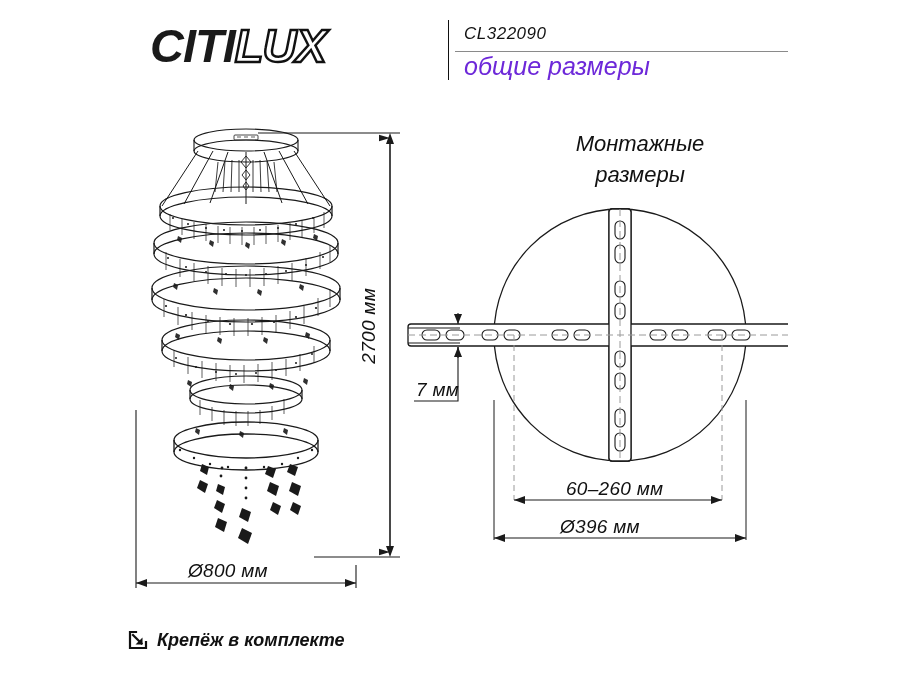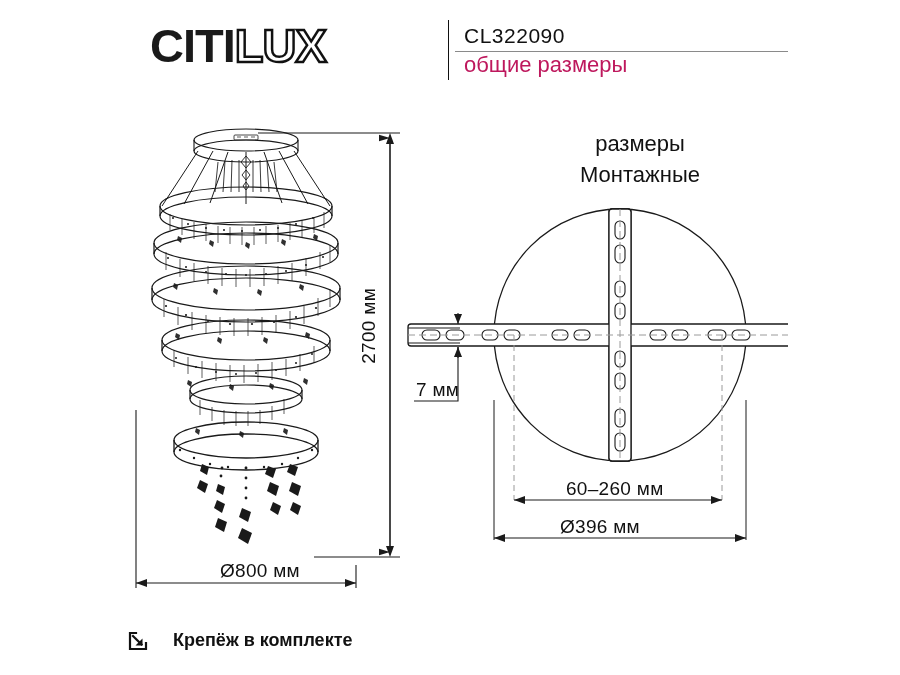--- a/index.html
+++ b/index.html
@@ -10,20 +10,21 @@
   body {
     font-family: "Liberation Sans", sans-serif;
     color: #1a1a1a;
   }
   #sheet {
     position: relative;
     width: 788px;
     height: 675px;
     background: #ffffff;
     overflow: hidden;
+    font-style: italic;
   }
   .abs { position: absolute; }
 
   
   #header-brand {
     left: 150px; top: 22px;
     font-weight: 700;
     font-size: 47px;
     letter-spacing: -1px;
     line-height: 1;
@@ -33,35 +34,35 @@
     -webkit-text-stroke: 2.5px #111;
     color: #ffffff;
   }
   #header-divider {
     left: 448px; top: 20px;
     width: 1px; height: 60px;
     background: #111;
   }
   #header-model {
     left: 464px; top: 24px;
-    font-size: 21px;
+    font-size: 17px;
     letter-spacing: 0.5px;
     color: #111;
     white-space: nowrap;
     text-align: right;
   }
   #header-rule {
     left: 455px; top: 51px;
     width: 420px; height: 1px;
     background: #8a8a8a;
   }
   #header-subtitle {
     left: 464px; top: 52px;
-    font-size: 22px;
-    color: #be185d;
+    font-size: 25px;
+    color: #6d28d9;
     white-space: nowrap;
   }
 
   
   #mount-title {
     left: 520px; top: 128px;
     width: 240px;
     text-align: center;
     font-size: 22px;
     line-height: 31px;
@@ -74,31 +75,31 @@
     color: #111;
     white-space: nowrap;
     letter-spacing: 0.3px;
   }
 
   #dim-height-text {
     left: 358px; top: 288px;
     transform-origin: 0 0;
     transform: rotate(-90deg) translate(-100%, 0);
   }
-  #dim-width-text  { left: 220px; top: 560px; }
+  #dim-width-text  { left: 188px; top: 560px; }
   #dim-thick-text  { left: 416px; top: 379px; }
   #dim-range-text  { left: 566px; top: 478px; }
   #dim-diam-text   { left: 560px; top: 516px; }
 
   
   #footer-note {
     left: 128px; top: 630px;
     display: flex;
-    align-items: center;
-    gap: 25px;
+    align-items: flex-start;
+    gap: 9px;
   }
   #footer-note-label {
     font-size: 18px;
     font-weight: 700;
     color: #111;
     white-space: nowrap;
   }
   svg { display: block; }
 </style>
 </head>
@@ -350,22 +351,22 @@
   </svg>
 
   <div class="abs dim-text" id="dim-height-text">
     <span>2700 мм</span>
   </div>
   <div class="abs dim-text" id="dim-width-text">
     <span>Ø800 мм</span>
   </div>
 
   <div class="abs" id="mount-title">
+    <div>Монтажные</div>
     <div>размеры</div>
-    <div>Монтажные</div>
   </div>
 
   <svg class="abs" style="left:400px; top:195px;" width="400" height="360" viewBox="0 0 400 360">
 
     <circle cx="220" cy="140" r="126" stroke="#1a1a1a" stroke-width="1.3" fill="none"></circle>
 
     <g>
       <rect x="209" y="14" width="22" height="252" rx="3" stroke="#1a1a1a" stroke-width="1.3" fill="#ffffff"></rect>
       <g stroke="#1a1a1a" stroke-width="1.1" fill="#ffffff">
         <rect x="215" y="26" width="10" height="18" rx="5"></rect>

